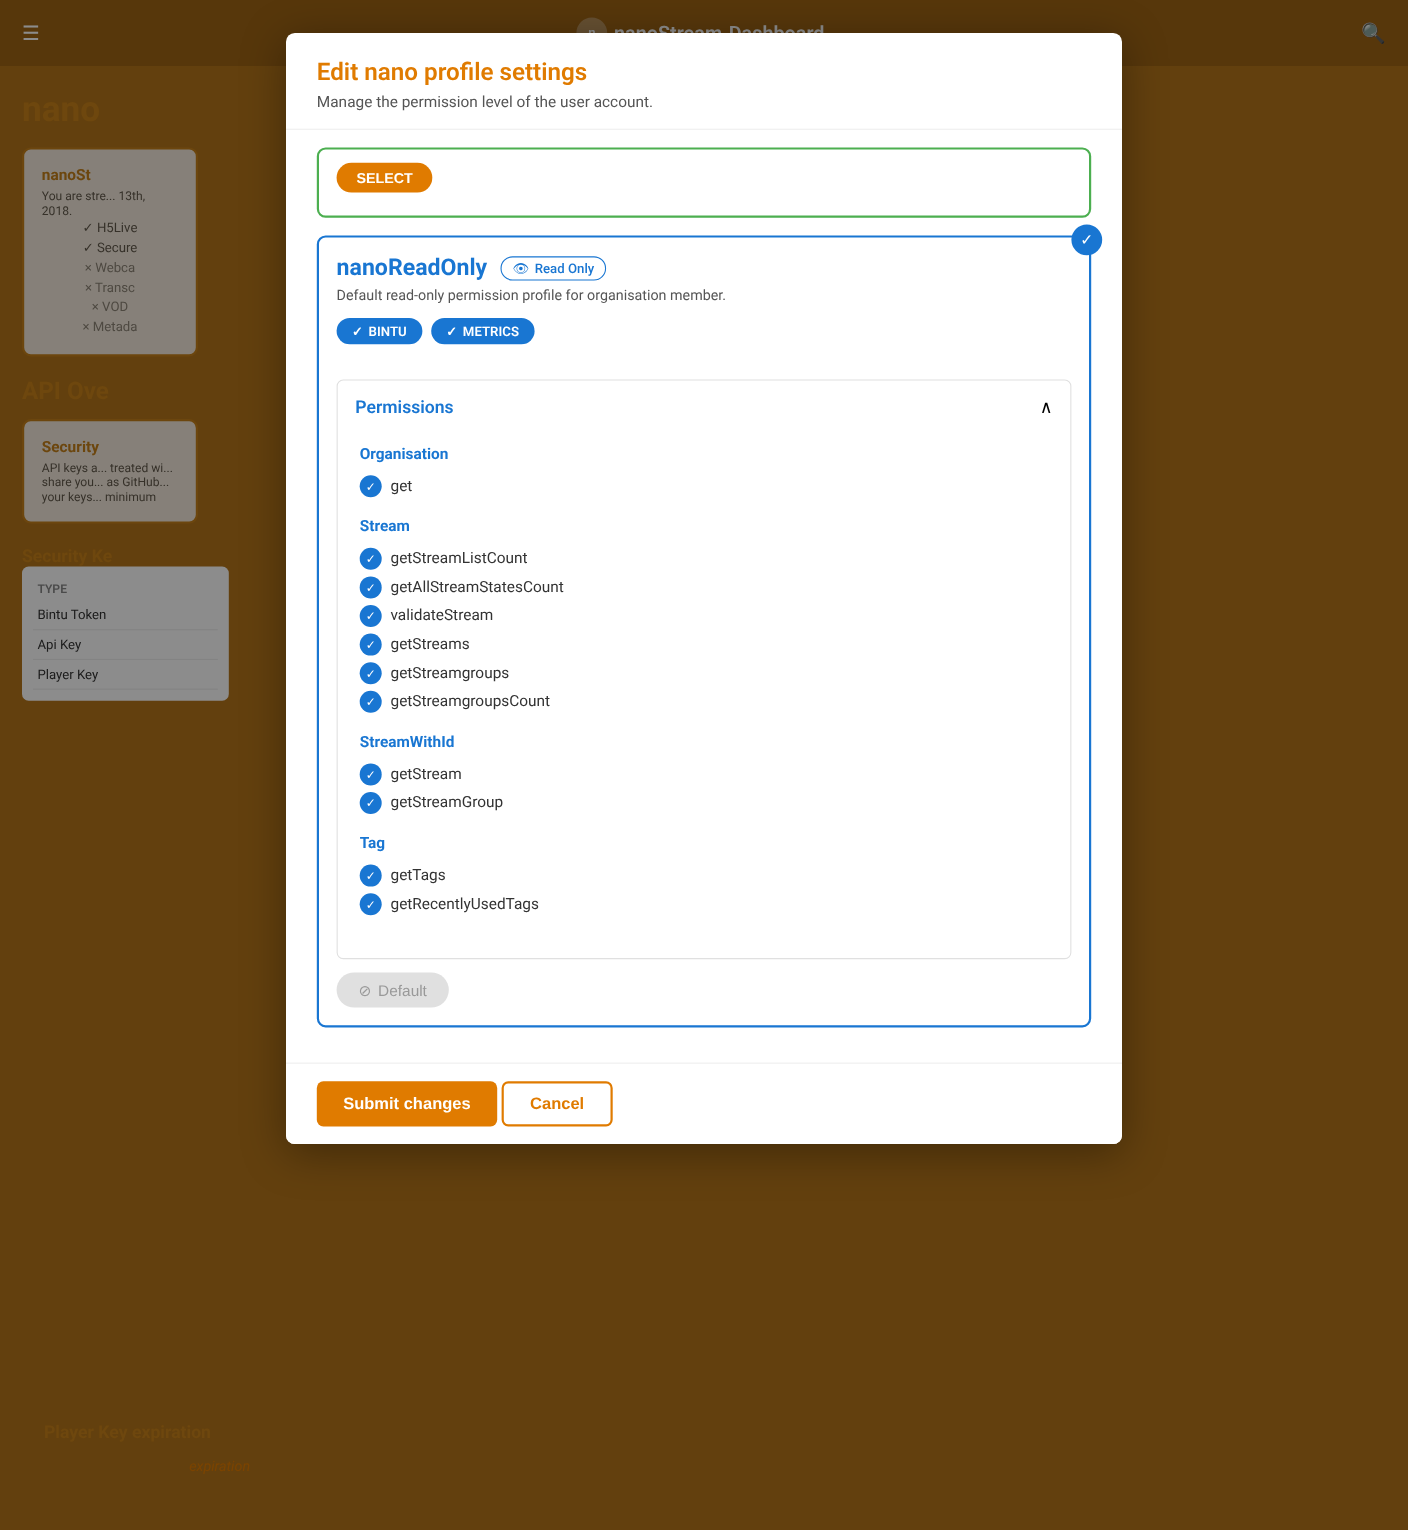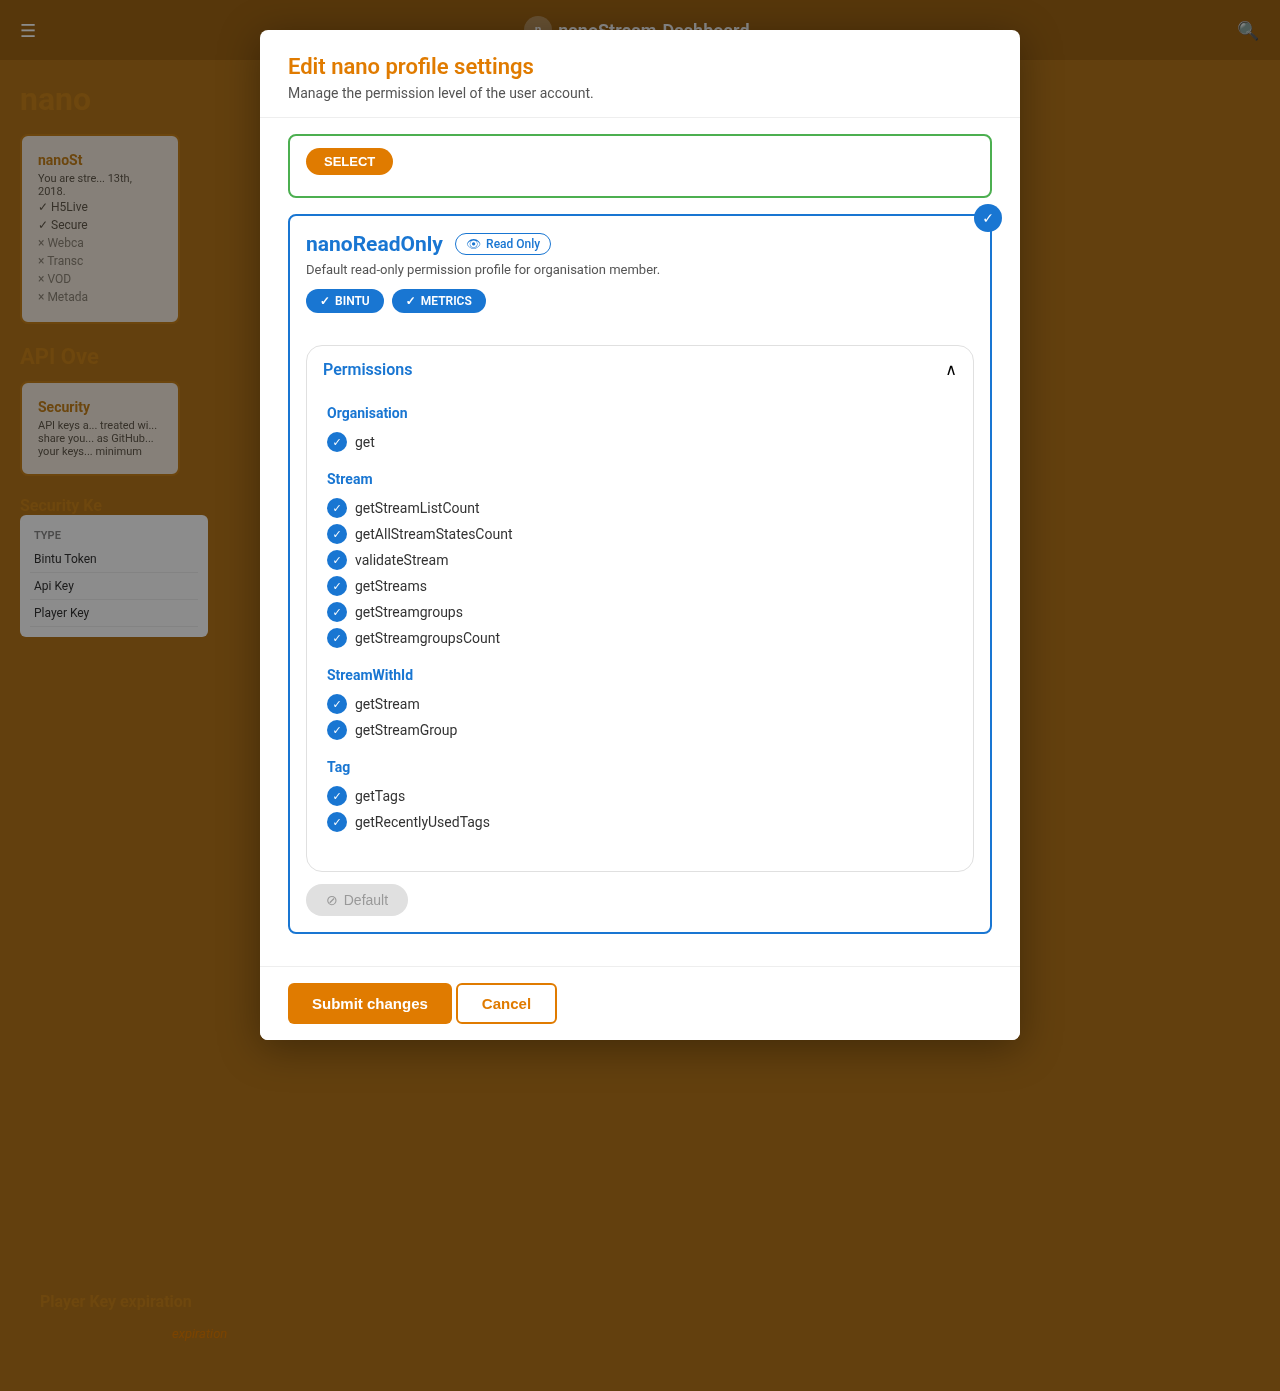--- a/index.html
+++ b/index.html
@@ -46,20 +46,21 @@
     .bg-card-text {
       font-size: 11px;
       color: #555;
       margin-top: 4px;
     }
 
     .bg-list-item {
       font-size: 12px;
       color: #444;
       padding: 2px 0;
+      text-align: center;
     }
 
     .bg-list-item.checked { color: #555; }
     .bg-list-item.crossed { color: #888; }
 
     
     .overlay {
       position: absolute;
       top: 0; left: 0; right: 0; bottom: 0;
       background: rgba(0,0,0,0.45);
@@ -202,21 +203,21 @@
       color: #fff;
       border-radius: 20px;
       padding: 5px 14px;
       font-size: 12px;
       font-weight: 600;
     }
 
     
     .permissions-box {
       border: 1px solid #e0e0e0;
-      border-radius: 16px;
+      border-radius: 6px;
       overflow: hidden;
       margin-top: 32px;
     }
 
     .permissions-header {
       display: flex;
       justify-content: space-between;
       align-items: center;
       padding: 14px 16px;
       cursor: pointer;

